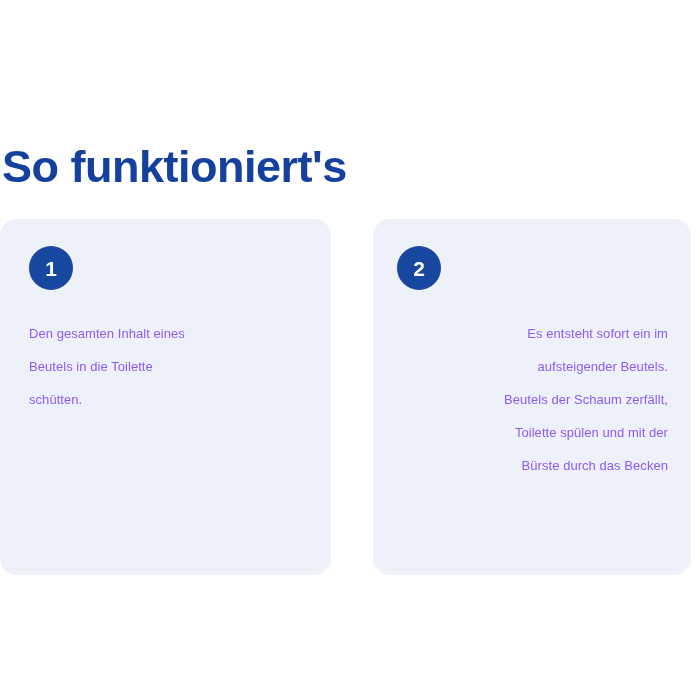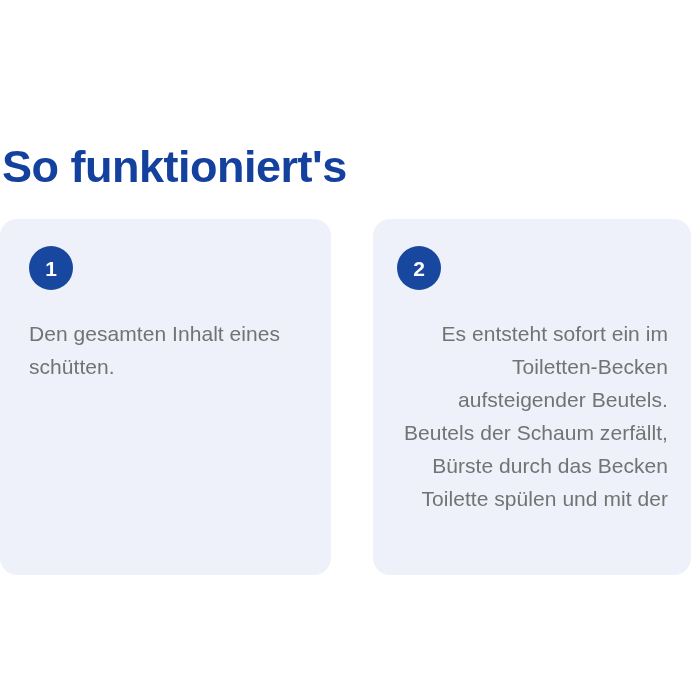--- a/index.html
+++ b/index.html
@@ -70,22 +70,22 @@
     justify-content: center;
     line-height: 1;
   }
   #card-1 .badge { left: 29px; }
   #card-2 .badge { left: 24px; }
 
   
   .card-text {
     position: absolute;
     top: 98px;
-    color: #737373;
-    font-size: 21px;
+    color: #8b5cf6;
+    font-size: 13px;
     line-height: 33px;
     letter-spacing: 0.05px;
   }
   #card-1 .card-text {
     left: 29px;
     width: 272px;
   }
   #card-2 .card-text {
     left: 23px;
     width: 272px;
@@ -99,29 +99,29 @@
 <body>
 
 <div id="page">
 
   <h1 id="heading">So funktioniert's</h1>
 
   <div class="card" id="card-1">
     <div class="badge">1</div>
     <div class="card-text">
       <p>Den gesamten Inhalt eines</p>
+      <p>Beutels in die Toilette</p>
       <p>schütten.</p>
     </div>
   </div>
 
   <div class="card" id="card-2">
     <div class="badge">2</div>
     <div class="card-text">
       <p>Es entsteht sofort ein im</p>
-      <p>Toiletten-Becken</p>
       <p>aufsteigender Beutels.</p>
       <p>Beutels der Schaum zerfällt,</p>
+      <p>Toilette spülen und mit der</p>
       <p>Bürste durch das Becken</p>
-      <p>Toilette spülen und mit der</p>
     </div>
   </div>
 
 </div>
 
 </body></html>

